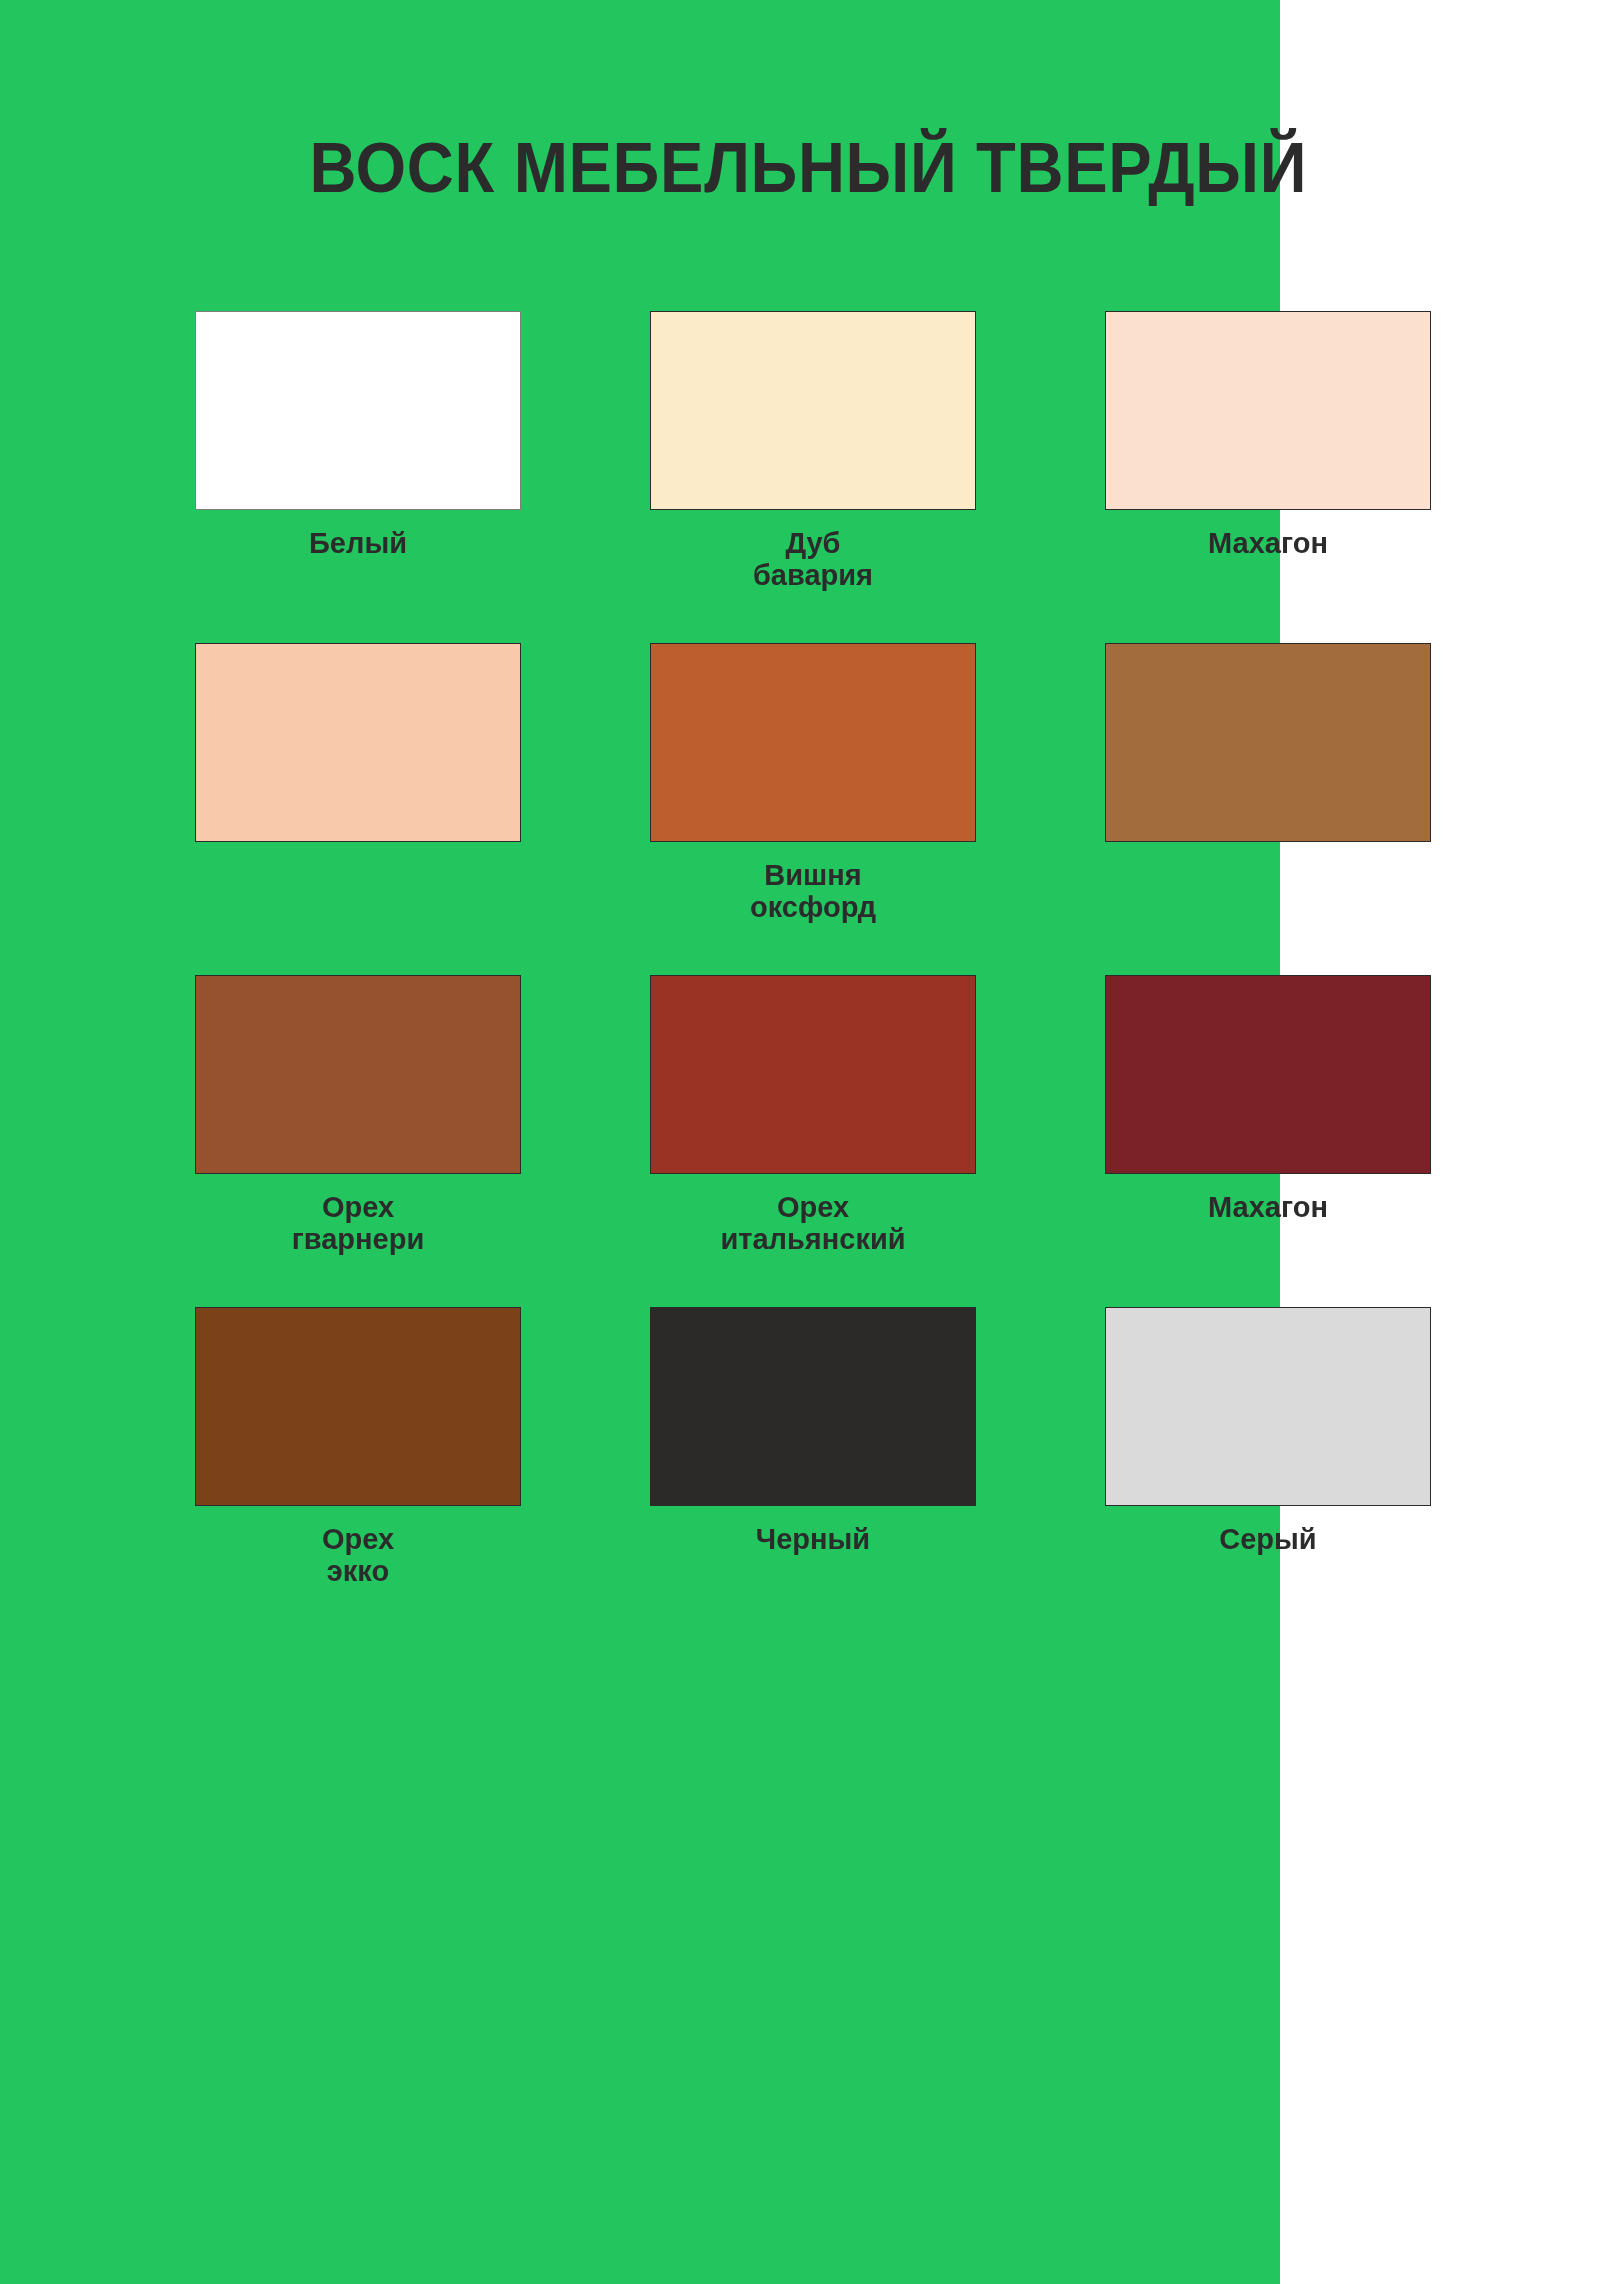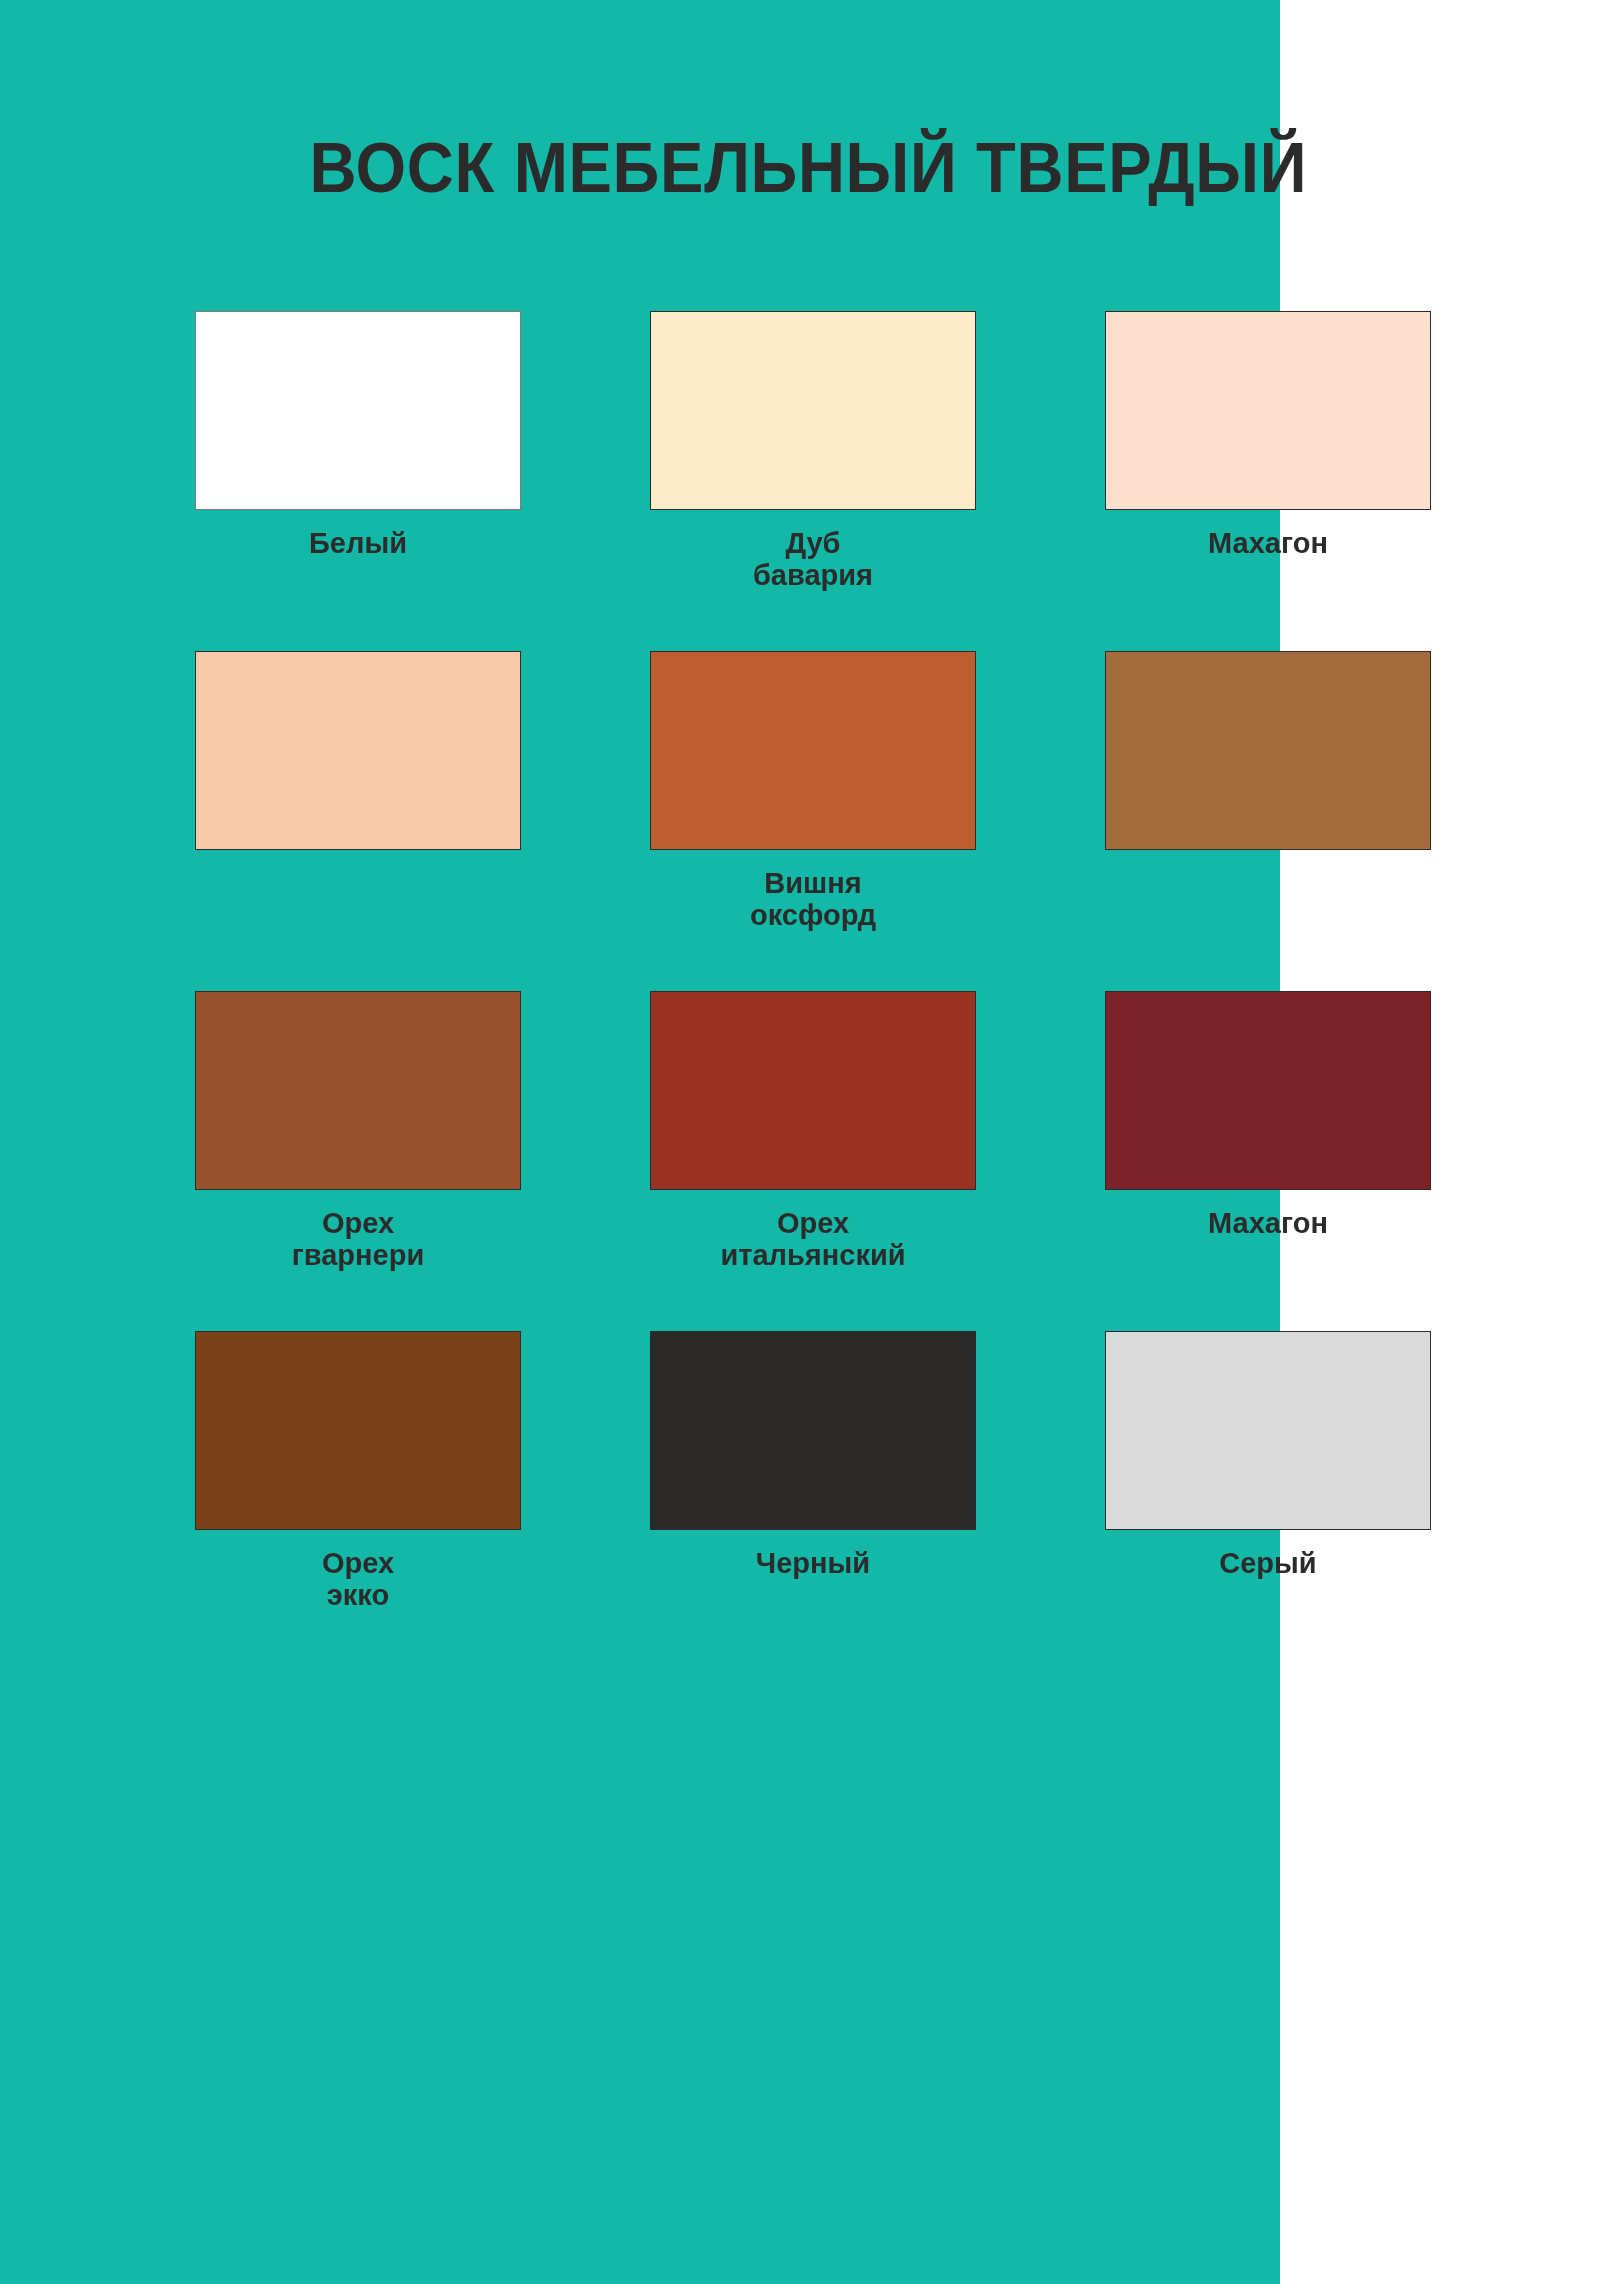--- a/index.html
+++ b/index.html
@@ -11,21 +11,21 @@
     width: 1616px;
     height: 2284px;
     font-family: "Liberation Sans", "DejaVu Sans", sans-serif;
     color: #2b2b2b;
     overflow: hidden;
   }
   .page {
     position: relative;
     width: 1280px;
     height: 2284px;
-    background: #14b8a6;
+    background: #22c55e;
     box-sizing: border-box;
   }
 
   
   .title-wrap {
     position: absolute;
     top: 85px;
     left: 0;
     width: 1616px;
     text-align: center;
@@ -44,21 +44,21 @@
 
   
   .grid {
     position: absolute;
     top: 311px;
     left: 195px;
     width: 1236px;
     display: grid;
     grid-template-columns: repeat(3, 326px);
     justify-content: space-between;
-    row-gap: 8px;
+    row-gap: 0px;
   }
   .cell {
     width: 326px;
     height: 332px;
     display: flex;
     flex-direction: column;
     align-items: center;
   }
   .swatch {
     width: 326px;

